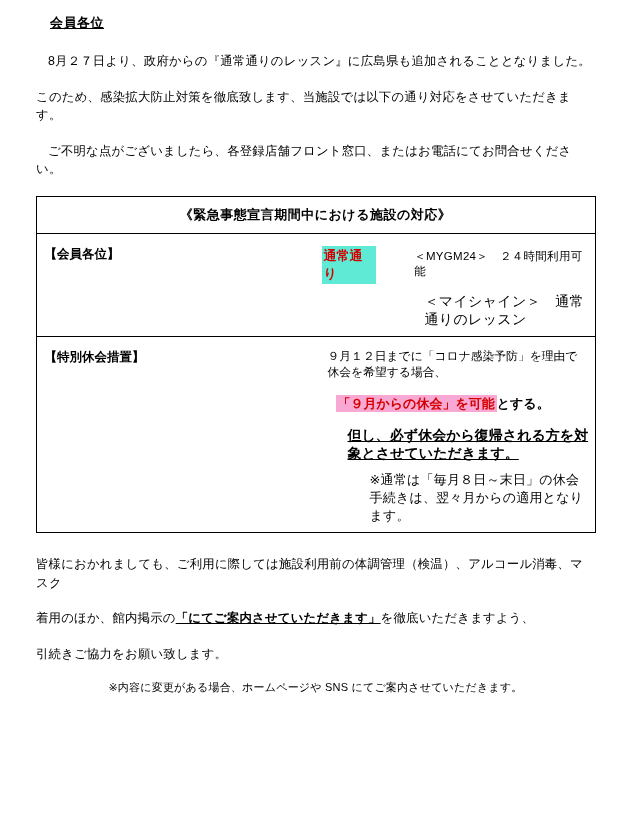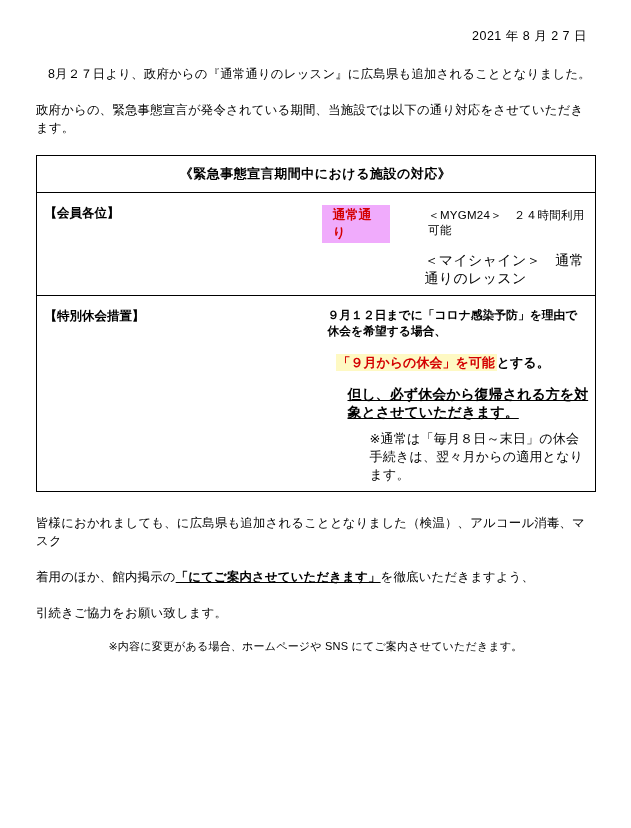--- a/index.html
+++ b/index.html
@@ -92,49 +92,49 @@
     font-size: 12px;
     padding-top: 12px !important;
   }
   .hours-row1 {
     display: flex;
     align-items: baseline;
   }
   .hl-red {
     color: #d40000;
     font-weight: bold;
-    background: #f0abfc;
-    font-size: 13px;
-    padding: 1px 11px;
+    background: #5eead4;
+    font-size: 13px;
+    padding: 1px 2px;
   }
   .hours-sub1 {
     margin-left: 38px;
     font-size: 11.5px;
     letter-spacing: 0.3px;
   }
   .hours-sub2 {
     margin-left: 103px;
     margin-top: 9px;
     font-size: 14px;
     letter-spacing: 0.3px;
   }
   .sp-line1 {
     font-size: 11.8px;
-    font-weight: bold;
+    font-weight: normal;
     margin-left: 6px;
   }
   .sp-line2 {
     margin-top: 14px;
     margin-left: 14px;
     font-size: 13px;
     font-weight: bold;
   }
   .sp-red {
     color: #d40000;
-    background: #fef9c3;
+    background: #f9a8d4;
     padding: 1px 2px;
   }
   .sp-line3 {
     margin-top: 14px;
     margin-left: 26px;
     font-size: 14px;
     font-weight: bold;
     text-decoration: underline;
   }
   .sp-line4 {
@@ -151,27 +151,28 @@
     letter-spacing: 0.2px;
   }
   .bold { font-weight: bold; }
   .u { text-decoration: underline; }
 </style>
 </head>
 <body>
 
 <div class="page">
 
-
-  <div class="date-line">2021 年 8 月 2 7 日</div>
+  <div class="addressee">会員各位</div>
+
 
 
   <div class="body-block">
     <p class="para indent-sm">8月２７日より、政府からの『通常通りのレッスン』に広島県も追加されることとなりました。</p>
-    <p class="para">政府からの、緊急事態宣言が発令されている期間、当施設では以下の通り対応をさせていただきます。</p>
+    <p class="para">このため、感染拡大防止対策を徹底致します、当施設では以下の通り対応をさせていただきます。</p>
+    <p class="para indent-sm">ご不明な点がございましたら、各登録店舗フロント窓口、またはお電話にてお問合せください。</p>
   </div>
 
   <table class="box">
     <tbody>
         <tr>
       <td class="box-header" colspan="2">《緊急事態宣言期間中における施設の対応》</td>
     </tr>
     <tr>
       <td class="cell-label">【会員各位】</td>
       <td class="cell-content">
@@ -188,20 +189,20 @@
         <div class="sp-line1">９月１２日までに「コロナ感染予防」を理由で休会を希望する場合、</div>
         <div class="sp-line2"><span class="sp-red">「９月からの休会」を可能</span><span>とする。</span></div>
         <div class="sp-line3">但し、必ず休会から復帰される方を対象とさせていただきます。</div>
         <div class="sp-line4">※通常は「毎月８日～末日」の休会手続きは、翌々月からの適用となります。</div>
       </td>
     </tr>
   </tbody>
     </table>
 
   <div class="after-block">
-    <p class="para">皆様におかれましても、に広島県も追加されることとなりました（検温）、アルコール消毒、マスク</p>
+    <p class="para">皆様におかれましても、ご利用に際しては施設利用前の体調管理（検温）、アルコール消毒、マスク</p>
     <p class="para"><span>着用のほか、館内掲示の</span><span class="bold u">「にてご案内させていただきます」</span><span>を徹底いただきますよう、</span></p>
     <p class="para">引続きご協力をお願い致します。</p>
   </div>
 
   <div class="note">※内容に変更がある場合、ホームページや SNS にてご案内させていただきます。</div>
 
 </div>
 
 </body></html>

